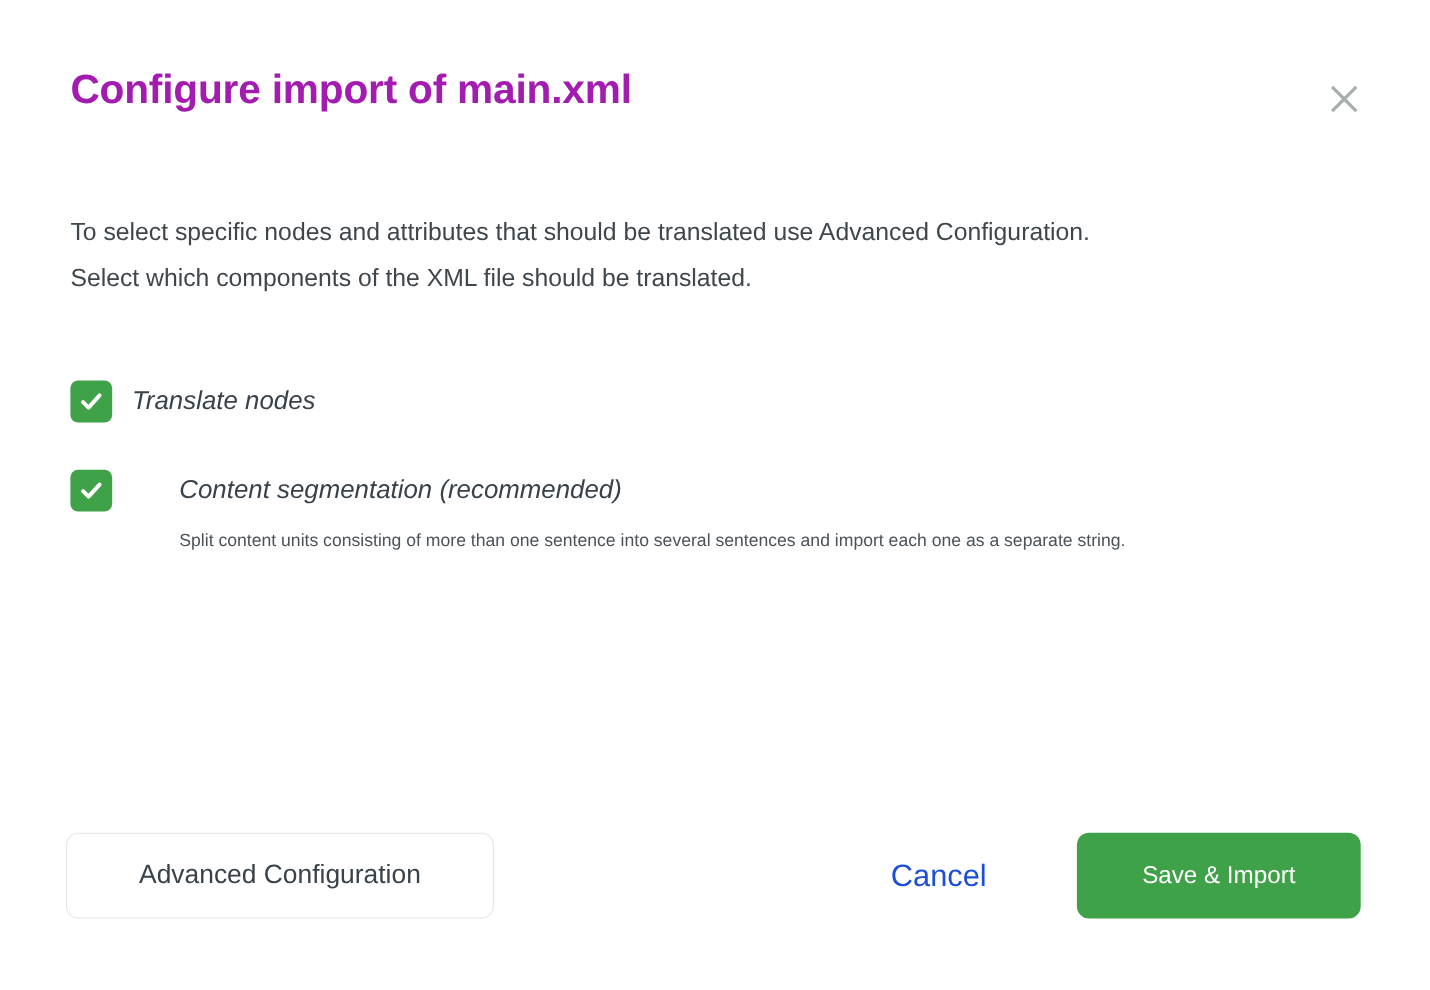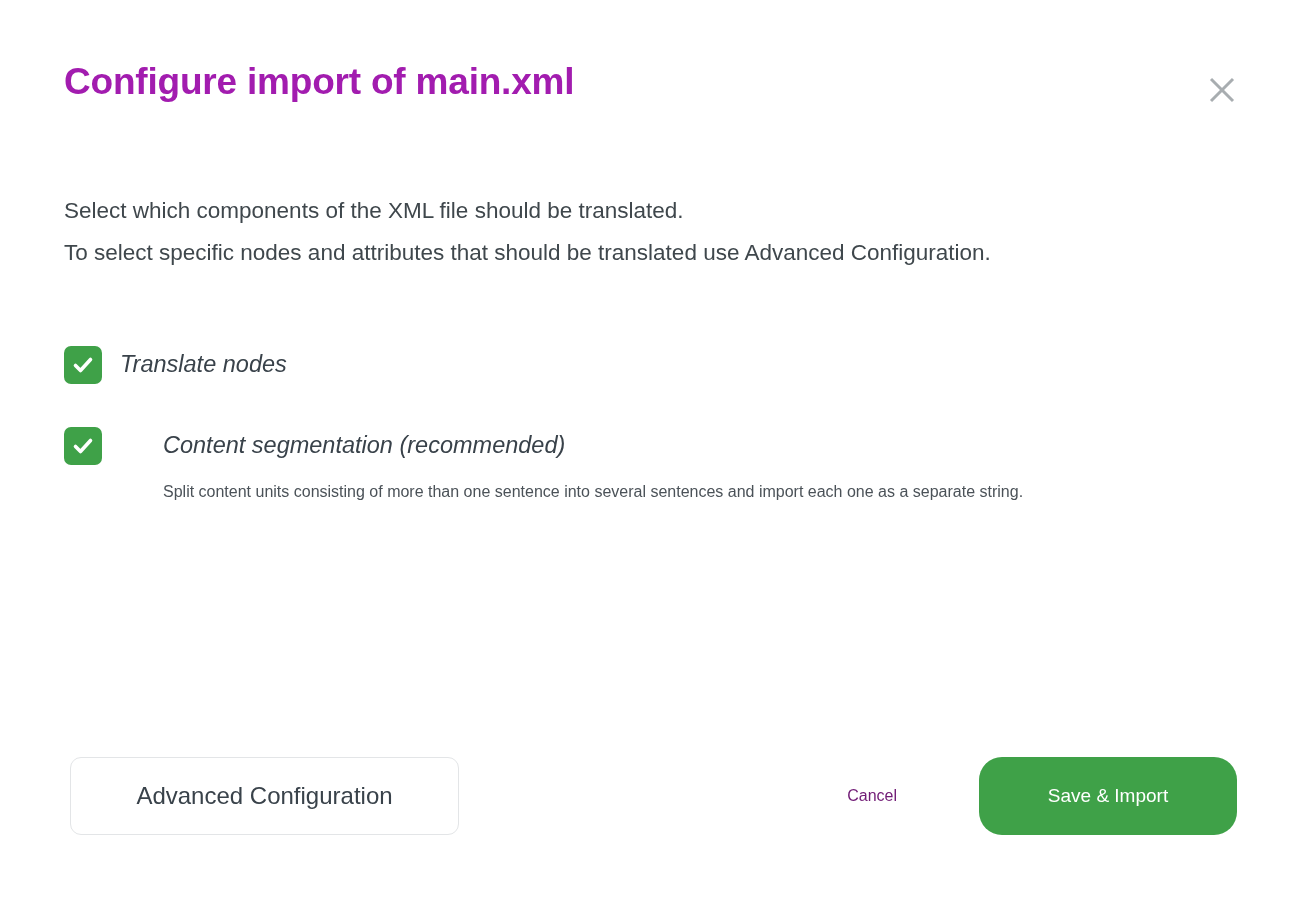--- a/index.html
+++ b/index.html
@@ -113,21 +113,21 @@
     margin-top: 9px;
     font-size: 16px;
     line-height: 40px;
     color: #4b5258;
     width: 1100px;
   }
 
   
   .dialog-footer {
     position: absolute;
-    left: 70px;
+    left: 60px;
     right: 63px;
     top: 757px;
     height: 78px;
     display: flex;
     align-items: center;
     justify-content: space-between;
   }
   .footer-right {
     display: flex;
     align-items: center;
@@ -149,36 +149,36 @@
     font-size: 24px;
     color: #39424a;
     display: flex;
     align-items: center;
     justify-content: center;
   }
   .btn-text {
     height: 78px;
     border: none;
     background: transparent;
-    font-size: 16px;
-    color: #701a75;
+    font-size: 28px;
+    color: #1d4ed8;
     padding: 0 28px;
     display: flex;
     align-items: center;
   }
   .btn-primary {
     height: 78px;
     min-width: 258px;
     padding: 0 34px;
     margin-left: 54px;
     border: none;
-    border-radius: 23px;
+    border-radius: 11px;
     background: #3fa148;
     color: #ffffff;
-    font-size: 19px;
+    font-size: 22px;
     display: flex;
     align-items: center;
     justify-content: center;
   }
 </style>
 </head>
 <body>
 
 <div class="dialog">
 
@@ -189,22 +189,22 @@
       <span>
         <svg width="30" height="30" viewBox="0 0 30 30" aria-hidden="true">
           <line x1="4" y1="4" x2="26" y2="26" stroke="#a8adb0" stroke-width="3" stroke-linecap="butt"></line>
           <line x1="26" y1="4" x2="4" y2="26" stroke="#a8adb0" stroke-width="3" stroke-linecap="butt"></line>
         </svg>
       </span>
     </button>
   </div>
 
   <div class="dialog-description">
+    <p>To select specific nodes and attributes that should be translated use Advanced Configuration.</p>
     <p>Select which components of the XML file should be translated.</p>
-    <p>To select specific nodes and attributes that should be translated use Advanced Configuration.</p>
   </div>
 
   <div class="options">
 
     <div class="option-row">
       <div class="checkbox">
         <span>
           <svg width="24" height="24" viewBox="0 0 24 24" aria-hidden="true">
             <polyline points="4.5,12.5 9.5,17.5 19.5,6.5" fill="none" stroke="#ffffff" stroke-width="3.6" stroke-linecap="round" stroke-linejoin="round"></polyline>
           </svg>

